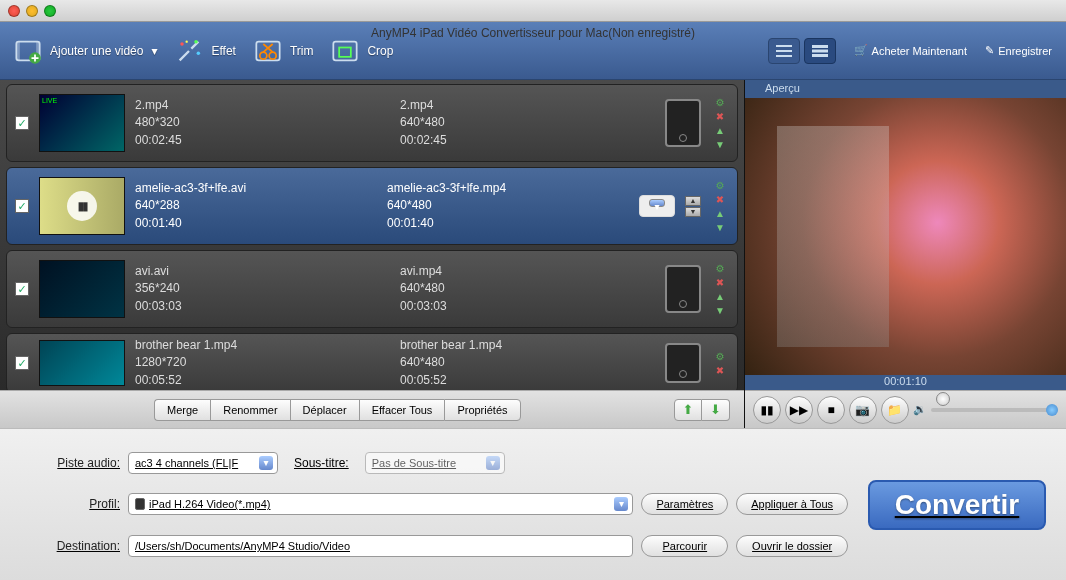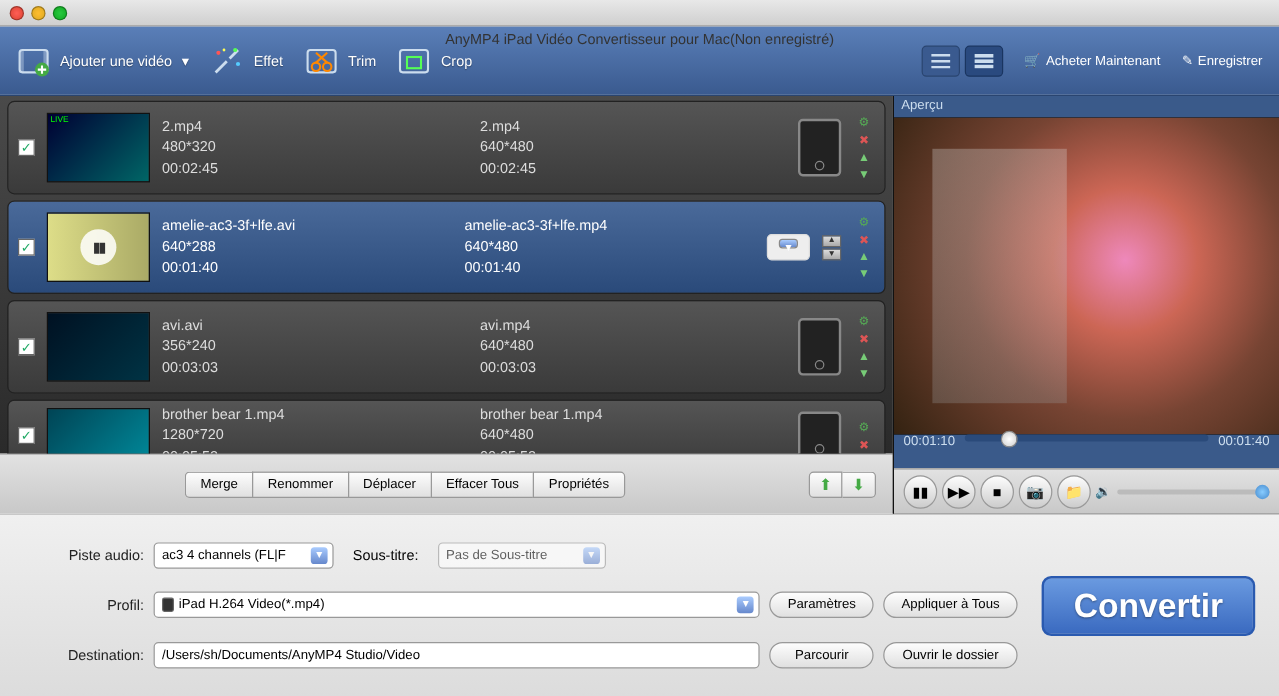--- a/index.html
+++ b/index.html
@@ -34,41 +34,41 @@
 .ipad.sel { border-color: #ddd; background: #eee; }
 .ipad::after { content: ""; position: absolute; bottom: 3px; left: 50%; transform: translateX(-50%); width: 6px; height: 6px; border: 1px solid #888; border-radius: 50%; }
 .spin { width: 16px; display: flex; flex-direction: column; gap: 1px; }
 .spin div { height: 10px; background: linear-gradient(#ddd,#aaa); border: 1px solid #666; font-size: 7px; text-align: center; color: #333; }
 .ctrls { width: 18px; display: flex; flex-direction: column; gap: 3px; align-items: center; }
 .ctrls span { font-size: 10px; cursor: pointer; }
 .gear { color: #5a5; }
 .del { color: #d55; }
 .up,.down { color: #7c7; }
 
-.listbar { height: 50px; background: linear-gradient(#e2e2e2,#c8c8c8); display: flex; align-items: center; padding: 0 14px; gap: 0; border-top: 1px solid #aaa; }
+.listbar { height: 38px; background: linear-gradient(#e2e2e2,#c8c8c8); display: flex; align-items: center; padding: 0 14px; gap: 0; border-top: 1px solid #aaa; }
 .lbspace { width: 140px; }
 .segbtn { height: 22px; padding: 0 12px; font-size: 11px; background: linear-gradient(#fdfdfd,#e0e0e0); border: 1px solid #999; border-right: none; cursor: pointer; }
 .segbtn:first-of-type { border-radius: 4px 0 0 4px; }
 .segbtn:last-of-type { border-right: 1px solid #999; border-radius: 0 4px 4px 0; }
 .lbfill { flex: 1; }
 .arrowbtn { width: 28px; height: 22px; background: linear-gradient(#fdfdfd,#e0e0e0); border: 1px solid #999; display: flex; align-items: center; justify-content: center; font-size: 13px; }
 
 .preview { width: 322px; background: #2a2a2a; display: flex; flex-direction: column; border-left: 1px solid #111; }
-.pvhead { height: 18px; color: #cde; font-size: 11px; padding: 2px 6px; background: #3a5a8a; }
+.pvhead { height: 18px; color: #cde; font-size: 11px; padding: 2px 20px; background: #3a5a8a; }
 .pvimg { flex: 1; background: #000; position: relative; overflow: hidden; }
-.pvtime { height: 28px; display: flex; padding: 0 8px; gap: 8px; color: #cde; font-size: 11px; background: #3a5a8a; }
+.pvtime { height: 15px; display: flex; align-items: center; padding: 0 8px; gap: 8px; color: #cde; font-size: 11px; background: #3a5a8a; flex-direction: column; }
 .pvslider { flex: 1; height: 6px; background: #2a4a7a; border-radius: 3px; position: relative; }
 .pvslider::after { content: ""; position: absolute; left: 30px; top: -3px; width: 12px; height: 12px; background: radial-gradient(#fff,#ccc); border-radius: 50%; border: 1px solid #888; }
 .pvctrls { height: 38px; background: linear-gradient(#e2e2e2,#c8c8c8); display: flex; align-items: center; padding: 0 8px; gap: 4px; border-top: 1px solid #aaa; }
 .rbtn { width: 28px; height: 28px; border-radius: 50%; background: linear-gradient(#fdfdfd,#ccc); border: 1px solid #999; display: flex; align-items: center; justify-content: center; font-size: 12px; cursor: pointer; }
 .vol { flex: 1; display: flex; align-items: center; gap: 4px; }
 .volsl { flex: 1; height: 4px; background: #bbb; border-radius: 2px; position: relative; }
 .volsl::after { content: ""; position: absolute; right: 0; top: -4px; width: 12px; height: 12px; background: radial-gradient(#8cf,#48c); border-radius: 50%; }
 
-.bottom { height: 152px; background: linear-gradient(#f0f0f0,#dcdcdc); padding: 18px 20px; display: flex; gap: 20px; border-top: 1px solid #bbb; }
+.bottom { height: 152px; background: linear-gradient(#f0f0f0,#dcdcdc); padding: 18px 20px; display: flex; gap: 20px; border-top: 1px solid #bbb; text-decoration: underline; }
 .settings { flex: 1; display: grid; grid-template-columns: 100px 1fr auto auto; gap: 10px 8px; align-items: center; font-size: 12px; }
 .lbl { text-align: right; color: #222; }
 .sel, .inp { height: 22px; border: 1px solid #999; background: #fff; border-radius: 4px; padding: 0 6px; font-size: 11px; display: flex; align-items: center; position: relative; }
 .sel::after { content: "▾"; position: absolute; right: 4px; top: 3px; width: 14px; text-align: center; background: linear-gradient(#acf,#68c); border-radius: 3px; color: #fff; font-size: 10px; line-height: 14px; }
 .rndbtn { height: 22px; padding: 0 14px; background: linear-gradient(#fdfdfd,#e0e0e0); border: 1px solid #999; border-radius: 11px; font-size: 11px; cursor: pointer; }
 .convert { width: 178px; height: 50px; align-self: center; background: linear-gradient(#6a9ae0,#3a6ac0); border: 2px solid #2a5ab0; border-radius: 8px; color: #fff; font-size: 28px; font-weight: bold; text-shadow: 0 1px 2px rgba(0,0,0,.4); cursor: pointer; }
 
 
 .th1 { background: linear-gradient(135deg,#003,#066); }
 .th1::before { content:"LIVE"; color:#0f0; font-size:7px; position:absolute; top:2px; left:2px; }

